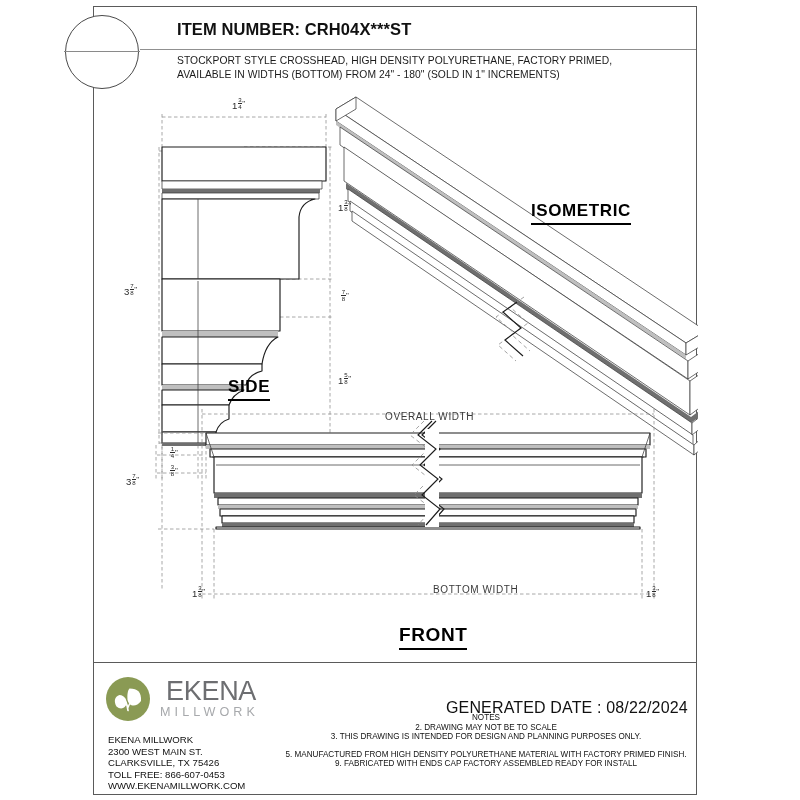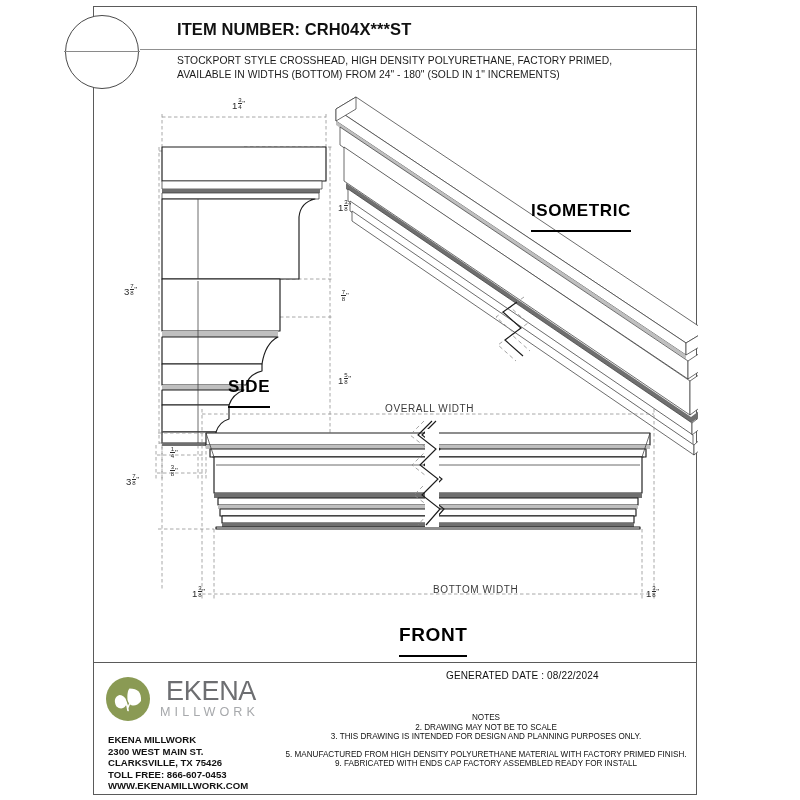--- a/index.html
+++ b/index.html
@@ -40,21 +40,21 @@
   #desc-1{top:48px;}
   #desc-2{top:62px;}
 
   
   #drawing{position:absolute;left:0;top:82px;width:604px;height:573px;}
   #drawing svg{display:block;}
 
   
   .view-label{
     position:absolute;font-weight:bold;color:#000;
-    border-bottom:2.2px solid #000;padding-bottom:9px;white-space:nowrap;
+    border-bottom:2.2px solid #000;padding-bottom:2px;white-space:nowrap;
   }
   #label-side{left:134px;top:288px;font-size:17px;letter-spacing:.6px;}
   #label-iso{left:437px;top:112px;font-size:17px;letter-spacing:.6px;}
   #label-front{left:305px;top:535px;font-size:19px;letter-spacing:.6px;}
 
   
   .dim{
     position:absolute;font-size:8.4px;color:#2b2b2b;
     white-space:nowrap;line-height:1;
   }
@@ -83,24 +83,24 @@
   #logo-ekena{
     position:absolute;left:60px;top:5px;font-size:27px;font-weight:normal;
     letter-spacing:-.3px;line-height:1;
   }
   #logo-millwork{
     position:absolute;left:54px;top:33px;font-size:12.6px;
     letter-spacing:4.1px;line-height:1;
   }
   #address{
     position:absolute;left:14px;top:71px;font-size:9.6px;color:#111;
-    line-height:11.6px;white-space:nowrap;font-weight:bold;
+    line-height:11.6px;white-space:nowrap;
   }
   #gen-date{
-    position:absolute;left:352px;top:7px;font-size:10px;color:#111;
+    position:absolute;left:352px;top:36px;font-size:16px;color:#111;
     letter-spacing:.15px;white-space:nowrap;
   }
   #notes{
     position:absolute;left:186px;top:50px;width:412px;
     font-size:8.15px;color:#111;line-height:9.5px;text-align:center;
   }
   #notes .nline{white-space:nowrap;}
   #notes .nwrap{white-space:normal;margin-top:8px;}
 </style>
 </head>
@@ -288,21 +288,21 @@
     </div>
 
     <div class="dim" style="left:76px;top:357px;">
       <span class="whole"></span><span class="frac"><span class="num">1</span><span class="den">4</span></span><span class="inch">"</span>
     </div>
 
     <div class="dim" style="left:76px;top:375px;">
       <span class="whole"></span><span class="frac"><span class="num">3</span><span class="den">8</span></span><span class="inch">"</span>
     </div>
 
-    <div class="wlabel" style="left:291px;top:314px;">OVERALL WIDTH</div>
+    <div class="wlabel" style="left:291px;top:322px;">OVERALL WIDTH</div>
     <div class="wlabel" style="left:294px;top:495px;padding-left:45px;">BOTTOM WIDTH</div>
 
     <div class="dim" style="left:32px;top:384px;">
       <span class="whole">3</span><span class="frac"><span class="num">7</span><span class="den">8</span></span><span class="inch">"</span>
     </div>
 
     <div class="dim" style="left:98px;top:496px;">
       <span class="whole">1</span><span class="frac"><span class="num">3</span><span class="den">8</span></span><span class="inch">"</span>
     </div>
 

